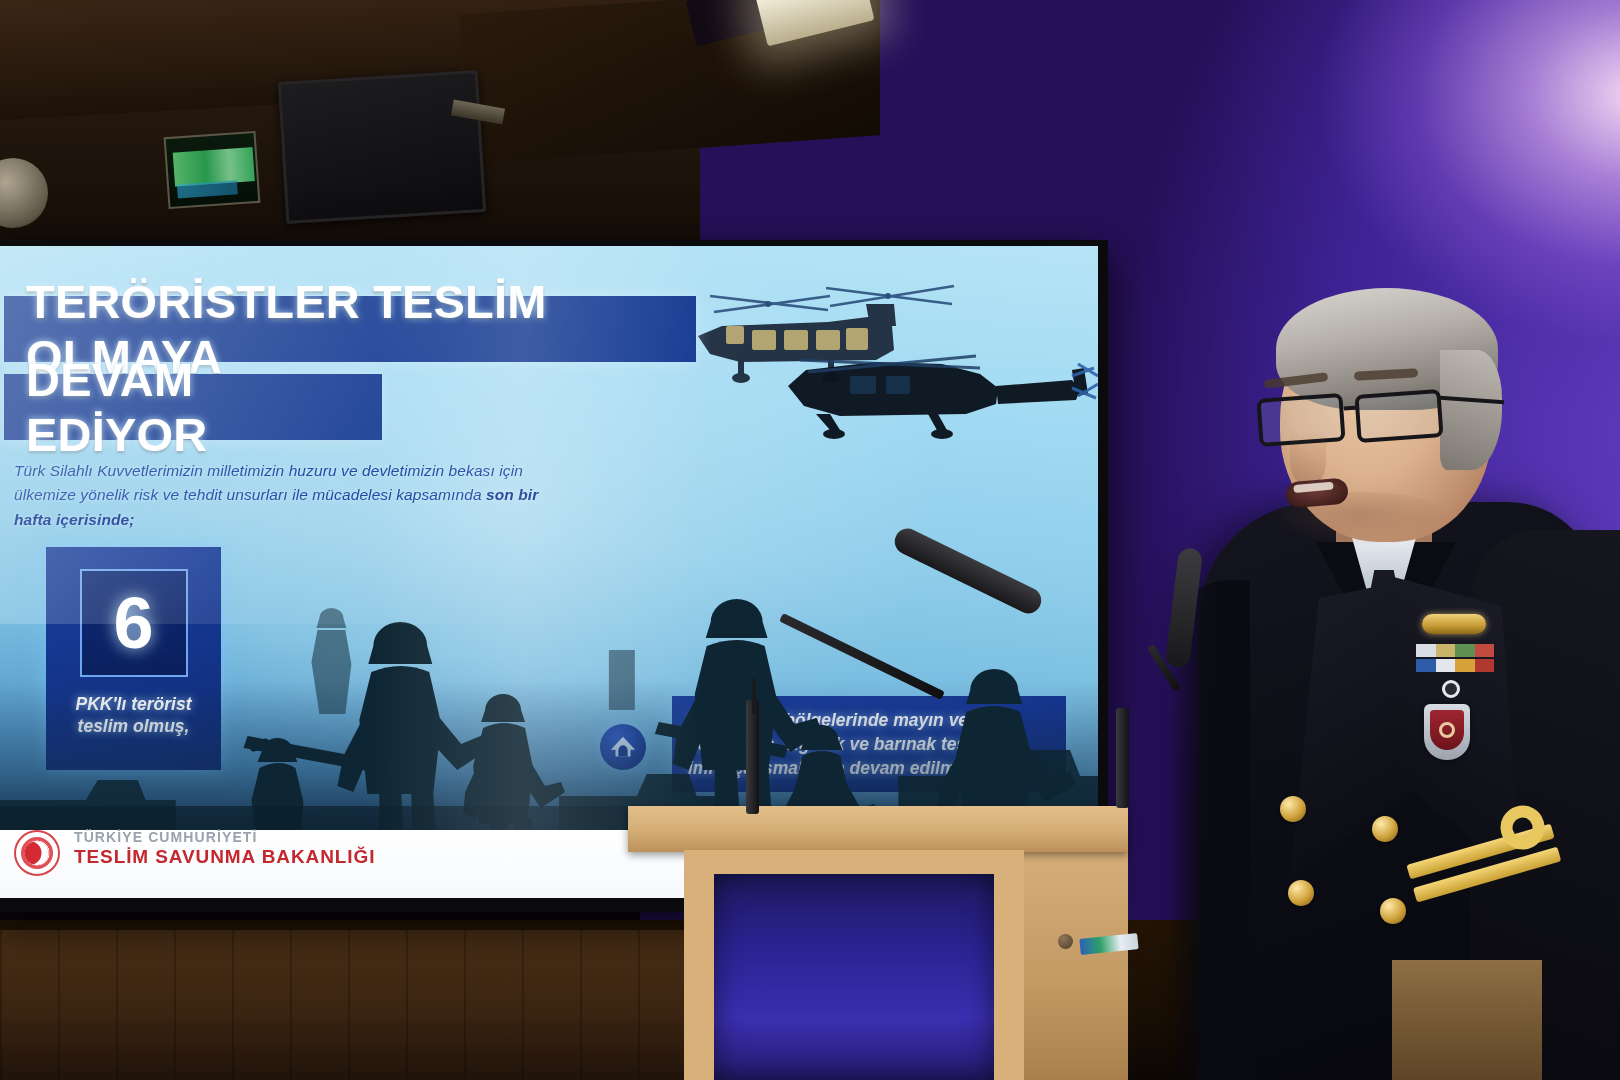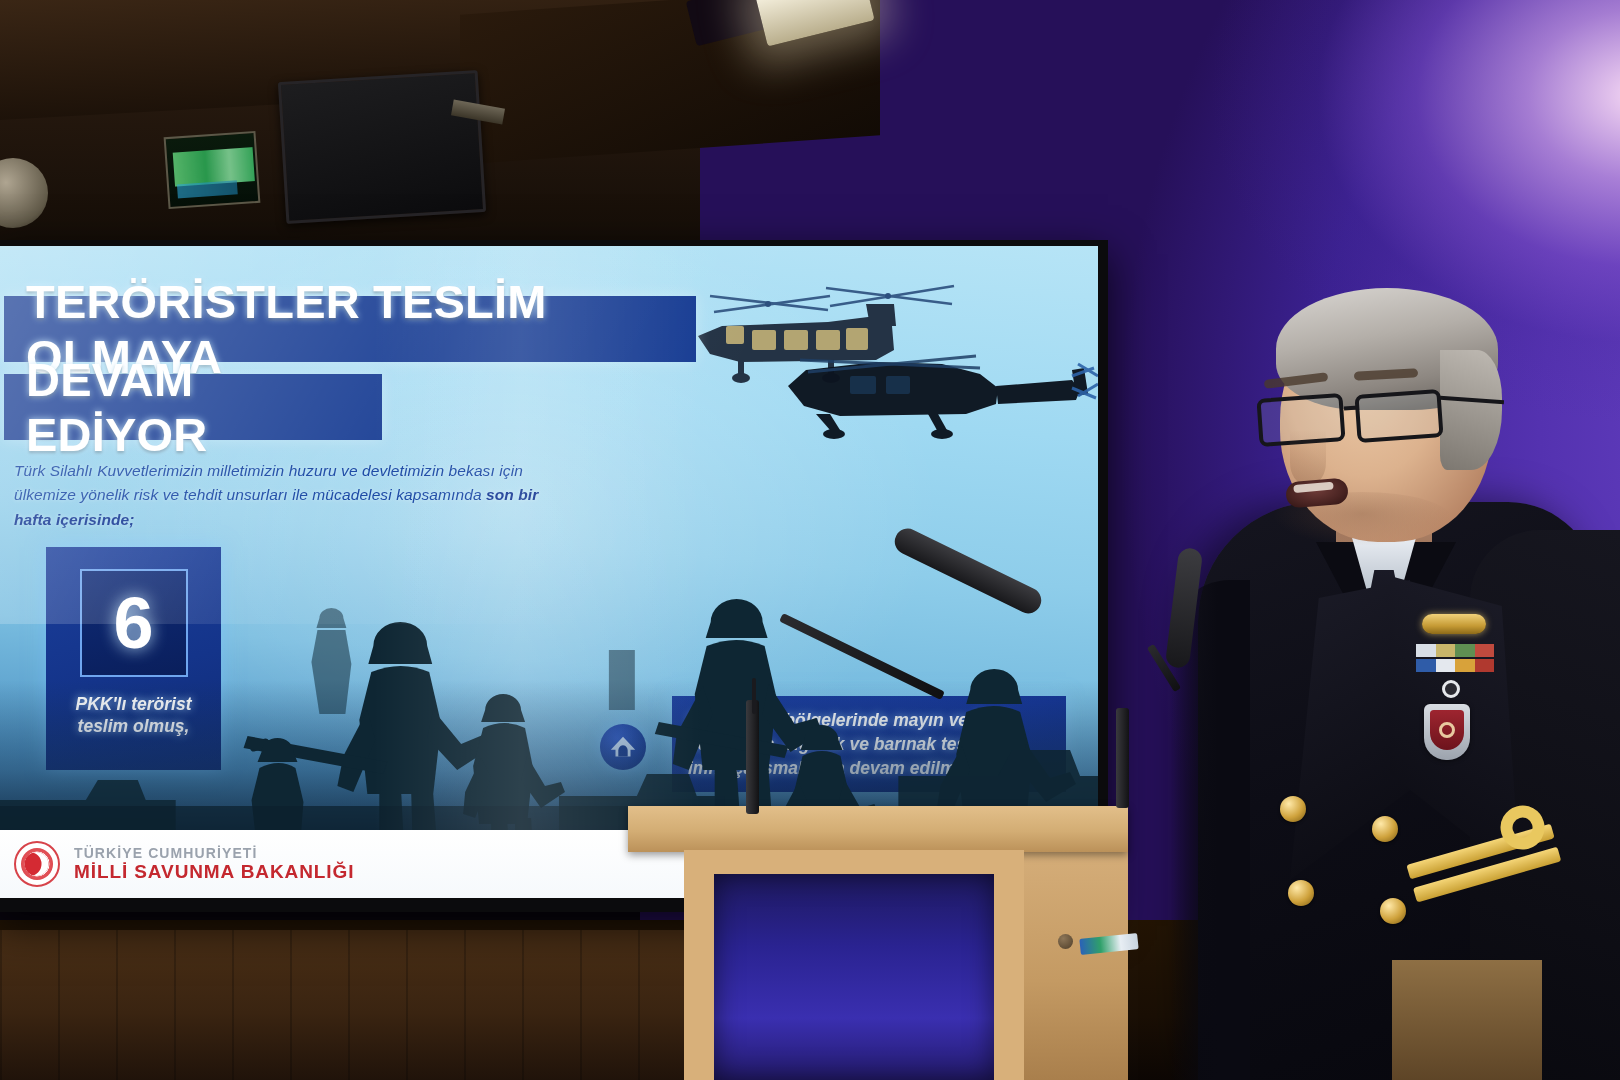--- a/index.html
+++ b/index.html
@@ -194,21 +194,21 @@
   .soldiers svg{ width:100%; height:100%; }
   .ground-haze{
     position:absolute; left:0; bottom:68px; width:100%; height:150px;
     background:linear-gradient(180deg, rgba(40,78,112,0) 0%, rgba(22,50,78,.45) 60%, rgba(10,28,48,.75) 100%);
   }
 
   
   .footer-bar{
     position:absolute; left:0; bottom:0; width:100%; height:68px;
     background:linear-gradient(180deg,#ffffff 0%,#f6f9fc 100%);
-    display:flex; align-items:center;
+    display:flex; 
   }
   .msb-logo{
     margin-left:14px; width:46px; height:46px; border-radius:50%;
     border:2px solid #d7434a; position:relative; flex:0 0 auto;
     background:#ffffff;
   }
   .msb-logo .inner{
     position:absolute; inset:5px; border-radius:50%;
     background:radial-gradient(circle at 50% 50%, #ffffff 54%, #e3565c 56%, #d32d35 100%);
   }
@@ -621,21 +621,21 @@
         <div class="slide-glare"></div>
         <div class="slide-glare2"></div>
 
         <div class="footer-bar">
           <div class="msb-logo">
             <div class="inner"></div>
             <div class="crescent"></div>
           </div>
           <div class="msb-text">
             <div class="l1">TÜRKİYE CUMHURİYETİ</div>
-            <div class="l2">MİLLİ SAVUNMA BAKANLIĞI</div>
+            <div class="l2">TESLİM SAVUNMA BAKANLIĞI</div>
           </div>
           <div class="crests">
             <div class="crest">
               <svg viewBox="0 0 34 44">
                 <path d="M2 2 h30 v26 q0 12 -15 16 Q2 40 2 28 Z" fill="#dfe7f2" stroke="#8fa3c0" stroke-width="1.4"></path>
                 <path d="M17 8 l5 8 -5 4 -5 -4 Z" fill="#b0242e"></path>
                 <path d="M8 22 h18 v4 h-18 z" fill="#3a4f7a"></path>
                 <circle cx="17" cy="31" r="4" fill="#b0242e"></circle>
               </svg>
             </div>

